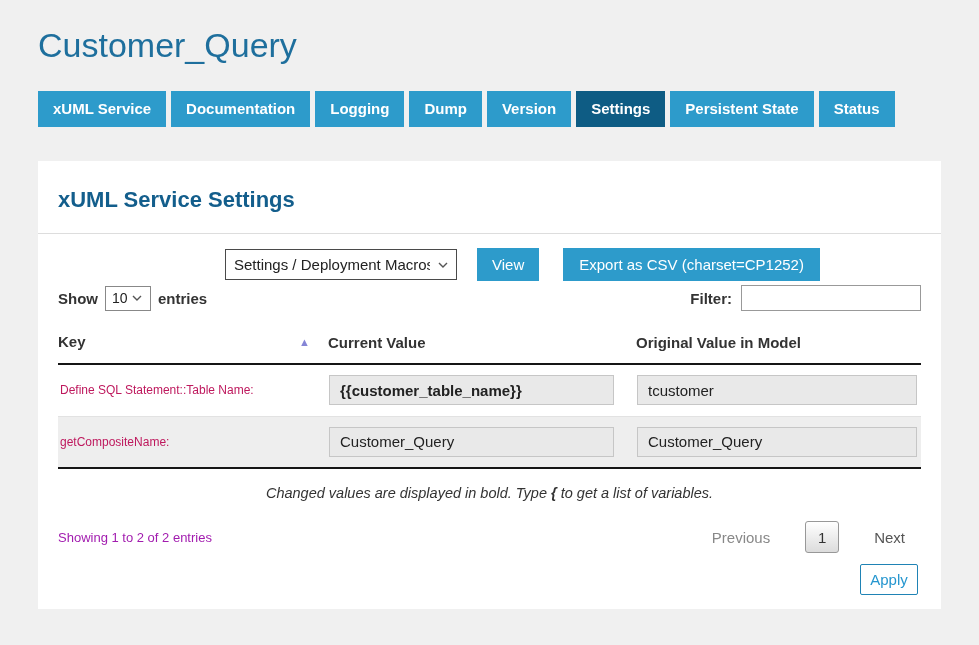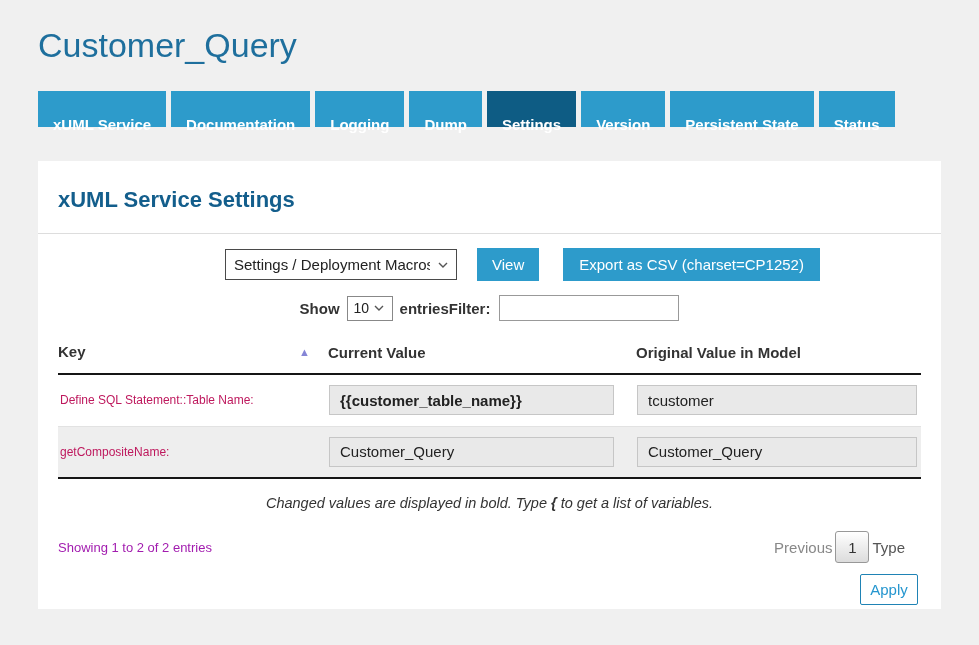--- a/index.html
+++ b/index.html
@@ -18,21 +18,21 @@
     font-size: 34px; font-weight: 400;
     color: #1e6f9d;
   }
 
   
   .tabs { display: flex; gap: 5px; margin-top: 26px; }
   .tab {
     background: #2d9bcb; color: #fff;
     font-size: 15px; font-weight: 700;
     height: 36px; line-height: 36px;
-    padding: 16px 15px; cursor: pointer;
+    padding: 0 15px; cursor: pointer;
     white-space: nowrap;
   }
   .tab.active { background: #0e5c84; }
 
   
   .panel {
     background: #fff;
     margin-top: 34px;
     padding: 18px 20px 20px;
     height: 448px;
@@ -65,21 +65,21 @@
   .btn-blue {
     background: #2d9bcb; color: #fff;
     border: none; height: 33px;
     font-size: 15px; font-family: "Liberation Sans", sans-serif;
     cursor: pointer;
   }
   .view-btn { margin-left: 20px; padding: 0 15px; }
   .export-btn { margin-left: 24px; padding: 0 16px; }
 
   
-  .table-controls { display: flex; justify-content: center; align-items: center; margin-top: 14px; }
+  .table-controls { display: flex; justify-content: space-between; align-items: center; margin-top: 4px; }
   .length { display: flex; align-items: center; gap: 7px; font-size: 15px; font-weight: 700; color: #333; }
   .length-select {
     width: 46px; height: 25px;
     border: 1px solid #888; border-radius: 0;
     font-size: 14px; padding: 0 16px 0 6px;
   }
   .filter { display: flex; align-items: center; gap: 9px; font-size: 15px; font-weight: 700; color: #333; }
   .filter input {
     width: 180px; height: 26px;
     border: 1px solid #999; background: #fff;
@@ -114,21 +114,21 @@
   td.val-cell input.bold { font-weight: 700; }
 
   
   .note {
     text-align: center; font-style: italic;
     font-size: 14.5px; color: #333; margin-top: 16px;
   }
   .note strong { font-weight: 700; }
   .footer-row { display: flex; justify-content: space-between; align-items: center; margin-top: 20px; }
   .footer-info { font-size: 13px; color: #a21caf; }
-  .pagination { display: flex; align-items: center; gap: 3px; font-size: 15px; margin-right: 16px; }
+  .pagination { display: flex; align-items: center; gap: 35px; font-size: 15px; margin-right: 16px; }
   .pg { cursor: pointer; }
   .pg.prev { color: #888; }
   .pg.next { color: #555; }
   .pg.num {
     display: inline-block; width: 34px; height: 32px;
     line-height: 31px; text-align: center;
     border: 1px solid #989898; border-radius: 3px;
     background: linear-gradient(#ffffff, #dcdcdc);
     color: #333;
   }
@@ -146,22 +146,22 @@
 
 <div class="page">
 
   <h1 class="page-title">Customer_Query</h1>
 
   <div class="tabs">
     <div class="tab">xUML Service</div>
     <div class="tab">Documentation</div>
     <div class="tab">Logging</div>
     <div class="tab">Dump</div>
+    <div class="tab">Version</div>
     <div class="tab active">Settings</div>
-    <div class="tab">Version</div>
     <div class="tab">Persistent State</div>
     <div class="tab">Status</div>
   </div>
 
   <div class="panel">
 
     <h2 class="panel-heading">xUML Service Settings</h2>
     <div class="divider"></div>
 
     <div class="controls-row">
@@ -231,21 +231,21 @@
 
     <div class="note">
       <span>Changed values are displayed in bold. Type </span><strong>{</strong><span> to get a list of variables.</span>
     </div>
 
     <div class="footer-row">
       <div class="footer-info">Showing 1 to 2 of 2 entries</div>
       <div class="pagination">
         <span class="pg prev">Previous</span>
         <span class="pg num">1</span>
-        <span class="pg next">Type</span>
+        <span class="pg next">Next</span>
       </div>
     </div>
 
     <div class="apply-row">
       <button class="apply-btn">Apply</button>
     </div>
 
   </div>
 </div>
 

